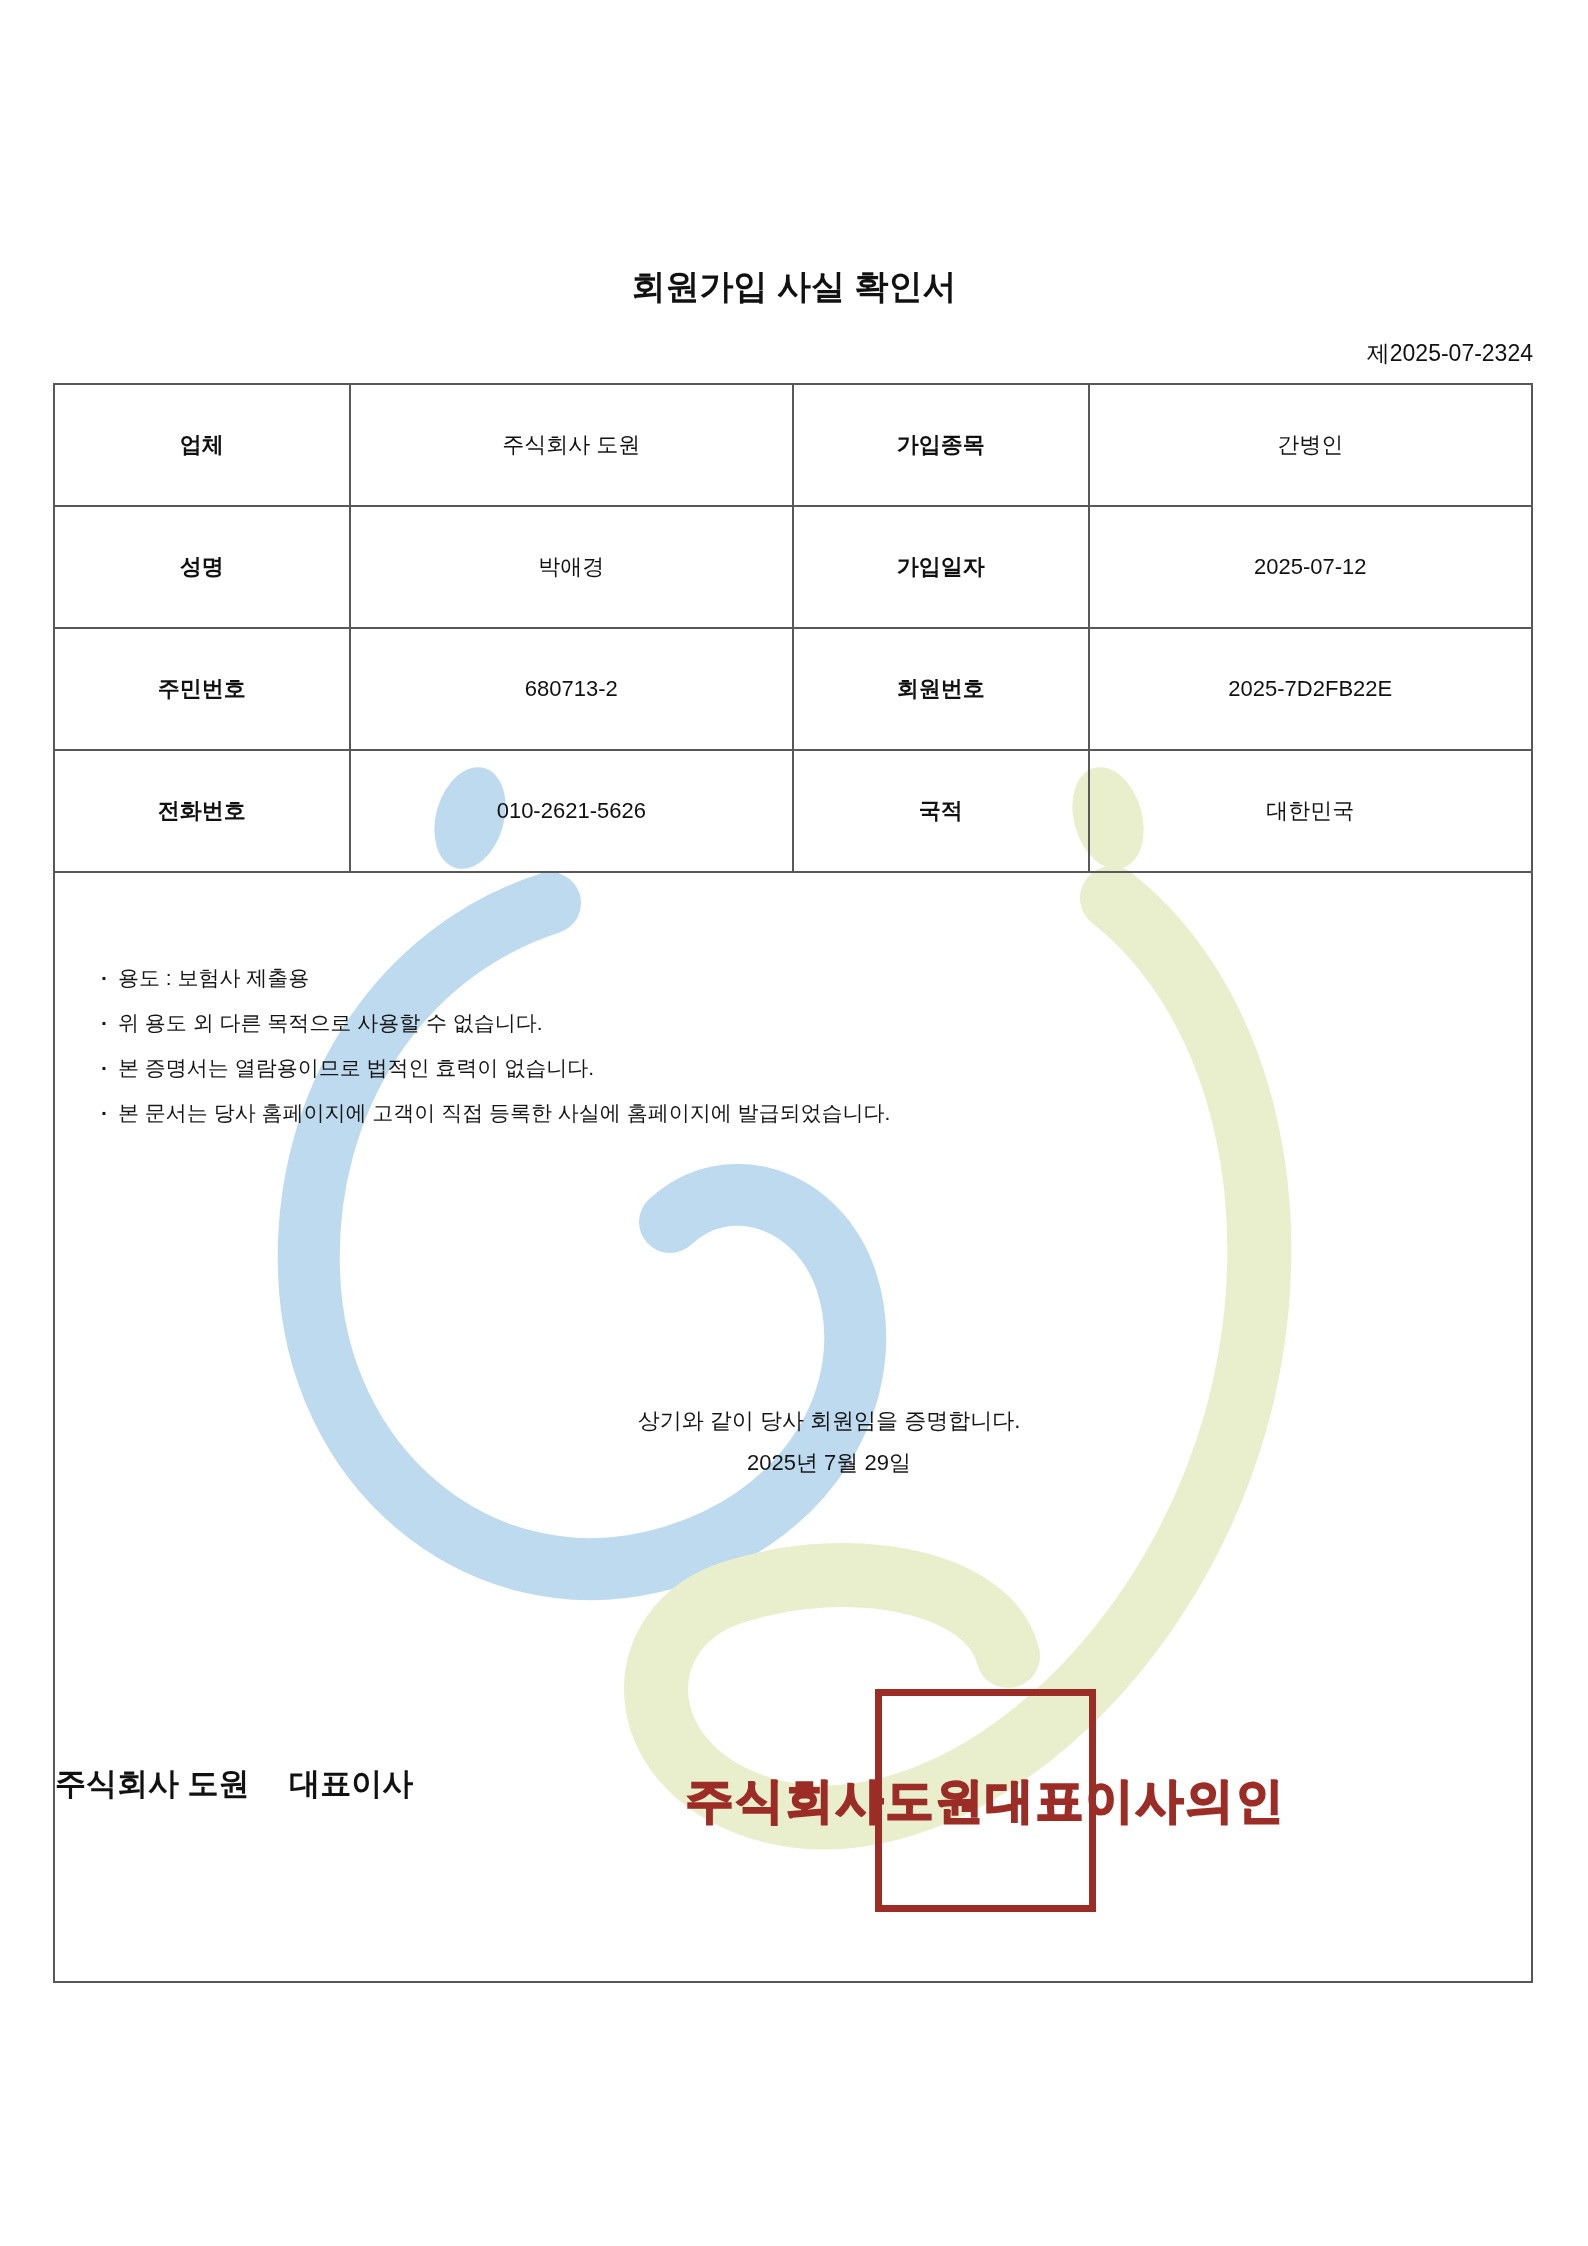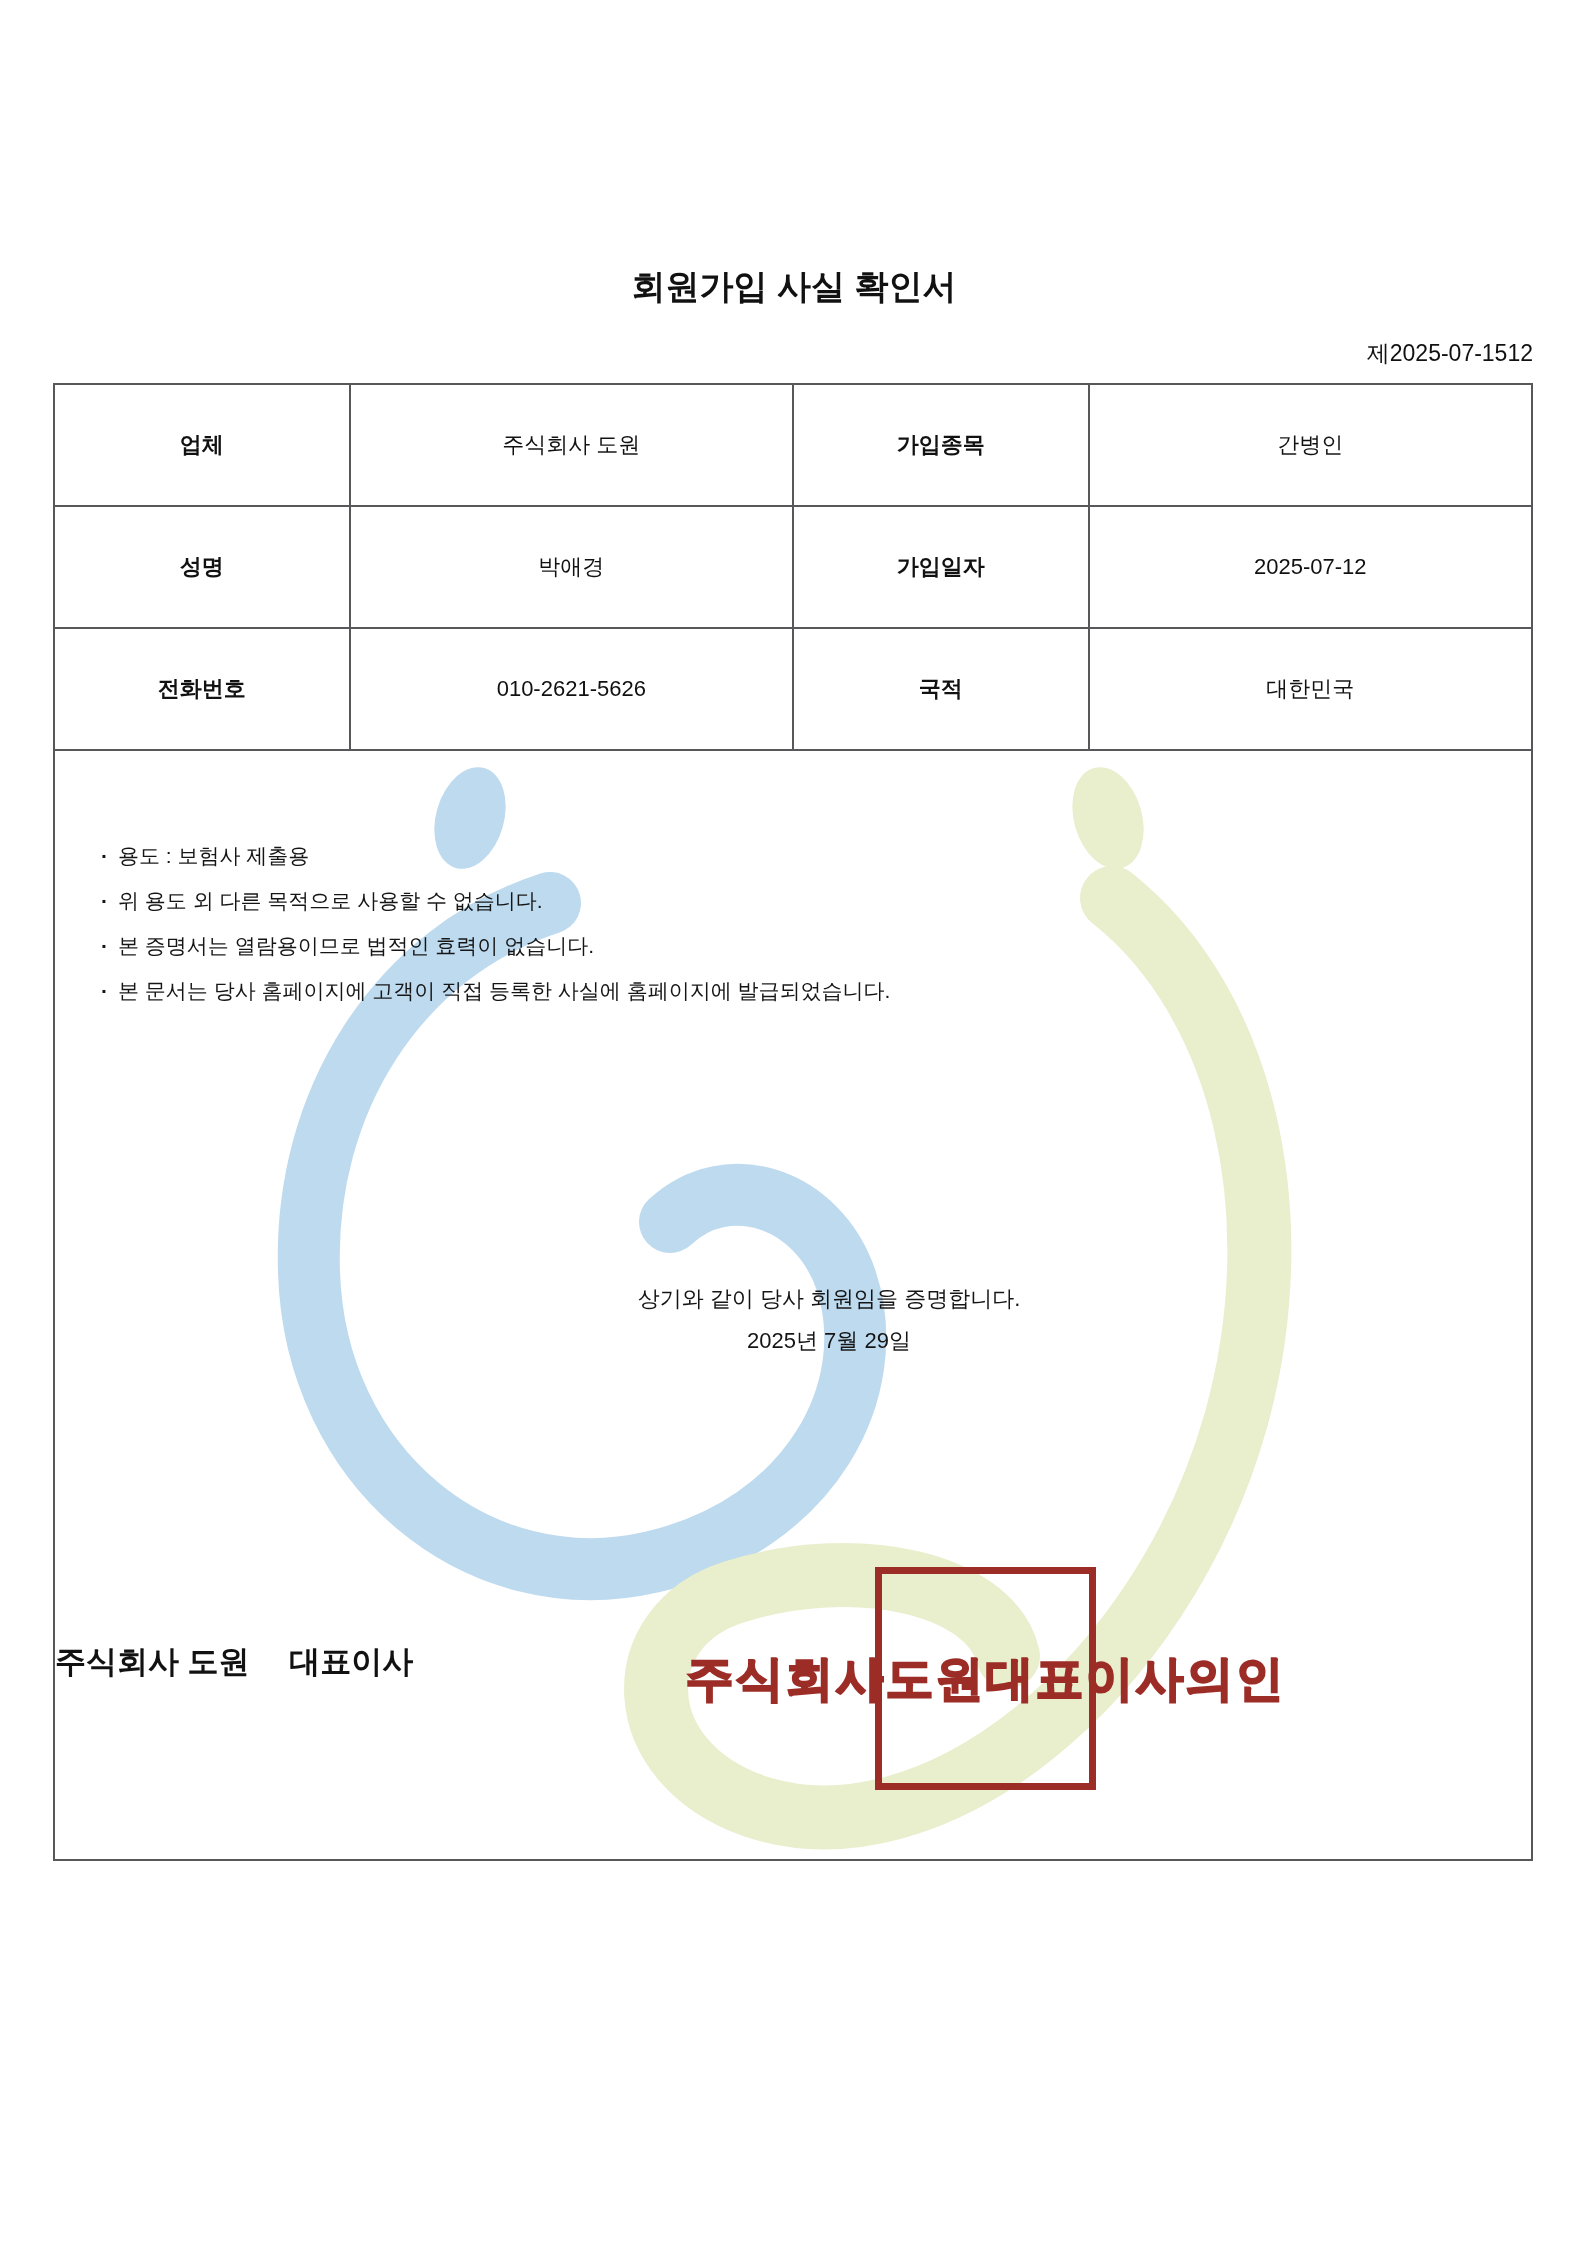--- a/index.html
+++ b/index.html
@@ -63,41 +63,47 @@
 <body>
 
 <svg class="watermark" width="1588" height="2246" viewBox="0 0 1588 2246">
   <ellipse cx="470" cy="818" rx="34" ry="52" fill="#bedaef" transform="rotate(16 470 818)"></ellipse>
   <path d="M 550 903 C 398 952, 303 1102, 309 1272 C 315 1468, 478 1602, 652 1562 C 812 1525, 882 1388, 846 1280 C 818 1198, 728 1168, 670 1222" fill="none" stroke="#bedaef" stroke-width="62" stroke-linecap="round"></path>
   <ellipse cx="1108" cy="818" rx="34" ry="52" fill="#e9efcd" transform="rotate(-16 1108 818)"></ellipse>
   <path d="M 1112 898 C 1246 1004, 1292 1218, 1236 1420 C 1162 1682, 930 1866, 754 1806 C 628 1762, 626 1626, 734 1592 C 854 1554, 990 1582, 1008 1656" fill="none" stroke="#e9efcd" stroke-width="64" stroke-linecap="round"></path>
 </svg>
 
 <div class="doc-title">회원가입 사실 확인서</div>
-<div class="doc-number">제2025-07-1512</div>
+<div class="doc-number">제2025-07-2324</div>
 
 <table class="cert">
   <colgroup>
     <col style="width:20%">
       <col style="width:30%">
       <col style="width:20%">
       <col style="width:30%">
   </colgroup>
   <tbody>
       <tr class="datarow">
     <td class="hcell">업체</td>
     <td>주식회사 도원</td>
     <td class="hcell">가입종목</td>
     <td>간병인</td>
   </tr>
   <tr class="datarow">
     <td class="hcell">성명</td>
     <td>박애경</td>
     <td class="hcell">가입일자</td>
     <td>2025-07-12</td>
+  </tr>
+  <tr class="datarow">
+    <td class="hcell">주민번호</td>
+    <td>680713-2</td>
+    <td class="hcell">회원번호</td>
+    <td>2025-7D2FB22E</td>
   </tr>
   <tr class="datarow">
     <td class="hcell">전화번호</td>
     <td>010-2621-5626</td>
     <td class="hcell">국적</td>
     <td>대한민국</td>
   </tr>
   <tr>
     <td class="bigcell" colspan="4">
 

